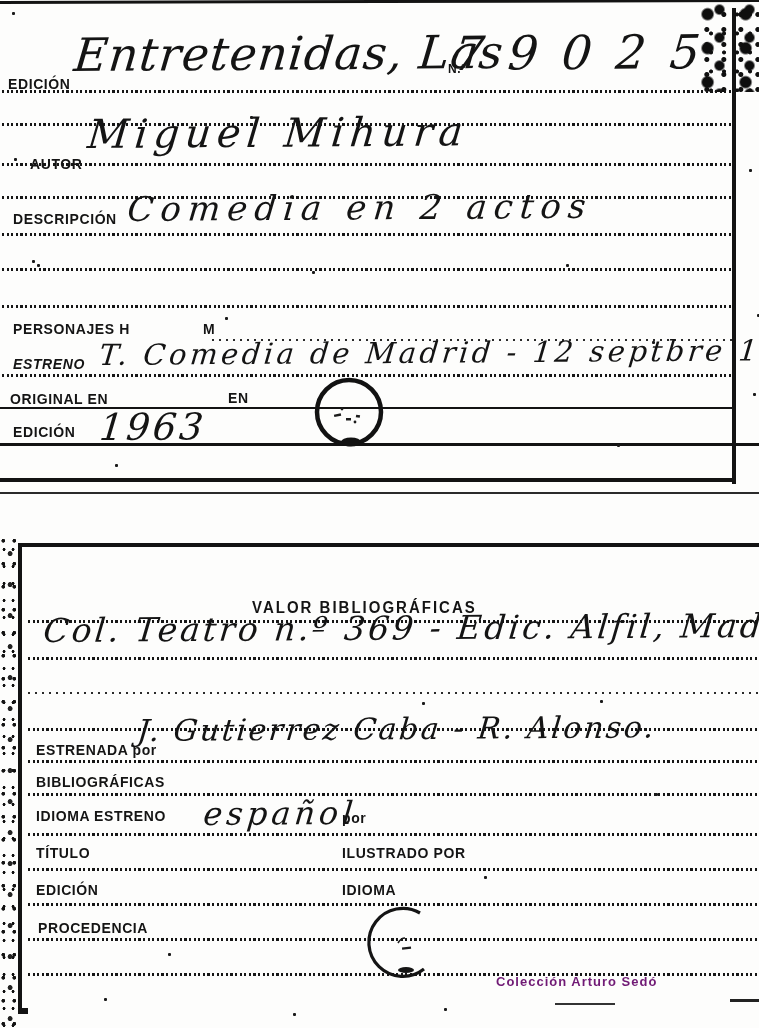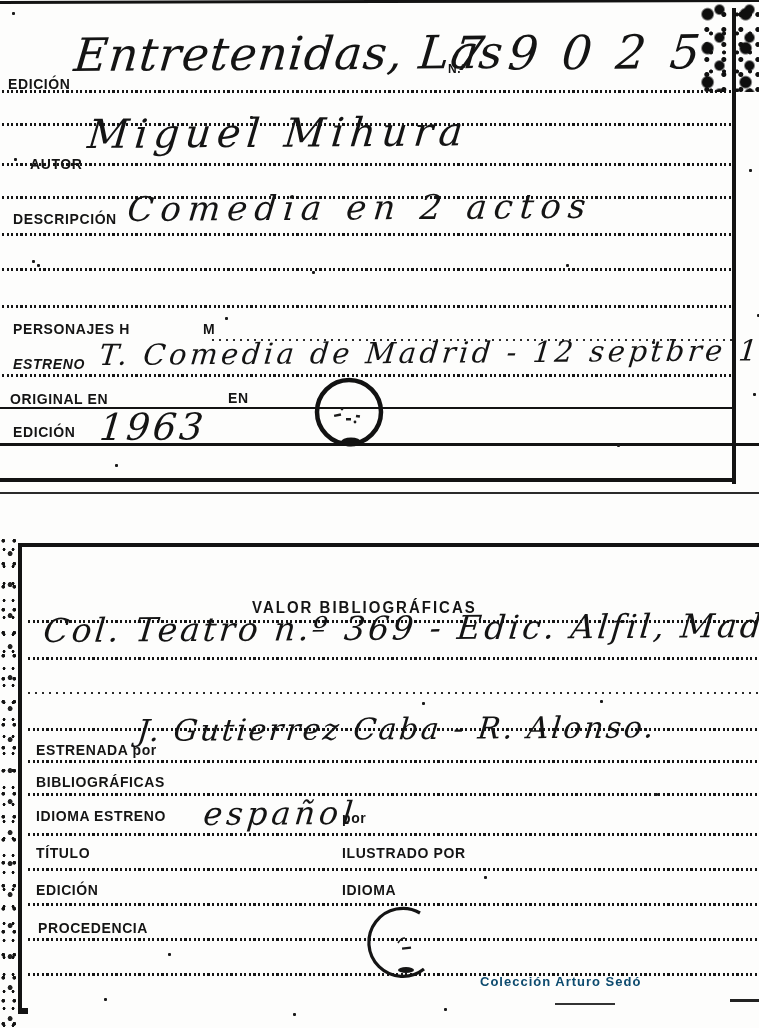--- a/index.html
+++ b/index.html
@@ -130,21 +130,21 @@
     <div class="lbl" style="left:252px;top:599px;font-size:15px;letter-spacing:2px;">VALOR BIBLIOGRÁFICAS</div>
     <div class="lbl" style="left:36px;top:742px;">ESTRENADA por</div>
     <div class="lbl" style="left:36px;top:774px;">BIBLIOGRÁFICAS</div>
     <div class="lbl" style="left:36px;top:808px;">IDIOMA ESTRENO</div>
     <div class="lbl" style="left:342px;top:810px;">por</div>
     <div class="lbl" style="left:36px;top:845px;">TÍTULO</div>
     <div class="lbl" style="left:342px;top:845px;">ILUSTRADO POR</div>
     <div class="lbl" style="left:36px;top:882px;">EDICIÓN</div>
     <div class="lbl" style="left:342px;top:882px;">IDIOMA</div>
     <div class="lbl" style="left:38px;top:920px;">PROCEDENCIA</div>
-    <div class="lbl" style="left:480px;top:974px;font-size:13px;color:#0c4a6e;letter-spacing:1px;">Colección Arturo Sedó</div>
+    <div class="lbl" style="left:496px;top:974px;font-size:13px;color:#701a75;letter-spacing:1px;">Colección Arturo Sedó</div>
 
     <div class="hand" style="left:42px;top:614px;font-size:33px;letter-spacing:3px;">Col. Teatro n.º 369 - Edic. Alfil, Madrid</div>
     <div class="hand" style="left:136px;top:716px;font-size:30px;letter-spacing:2.5px;">J. Gutierrez Caba - R. Alonso.</div>
     <div class="hand" style="left:202px;top:798px;font-size:32px;letter-spacing:4px;">español</div>
 
     <svg style="left:362px;top:905px;" width="80" height="78" viewBox="0 0 80 78">
       <path d="M 58 8 A 34 34 0 1 0 62 64" fill="none" stroke="#151515" stroke-width="3.2"></path>
       <rect x="40" y="42" width="9" height="2.4" fill="#1c1c1c" transform="rotate(-6 44 43)"></rect>
       <path d="M 36 38 q 3 -5 7 -5" fill="none" stroke="#1c1c1c" stroke-width="1.6"></path>
       <ellipse cx="44" cy="65" rx="8" ry="3" fill="#151515"></ellipse>

